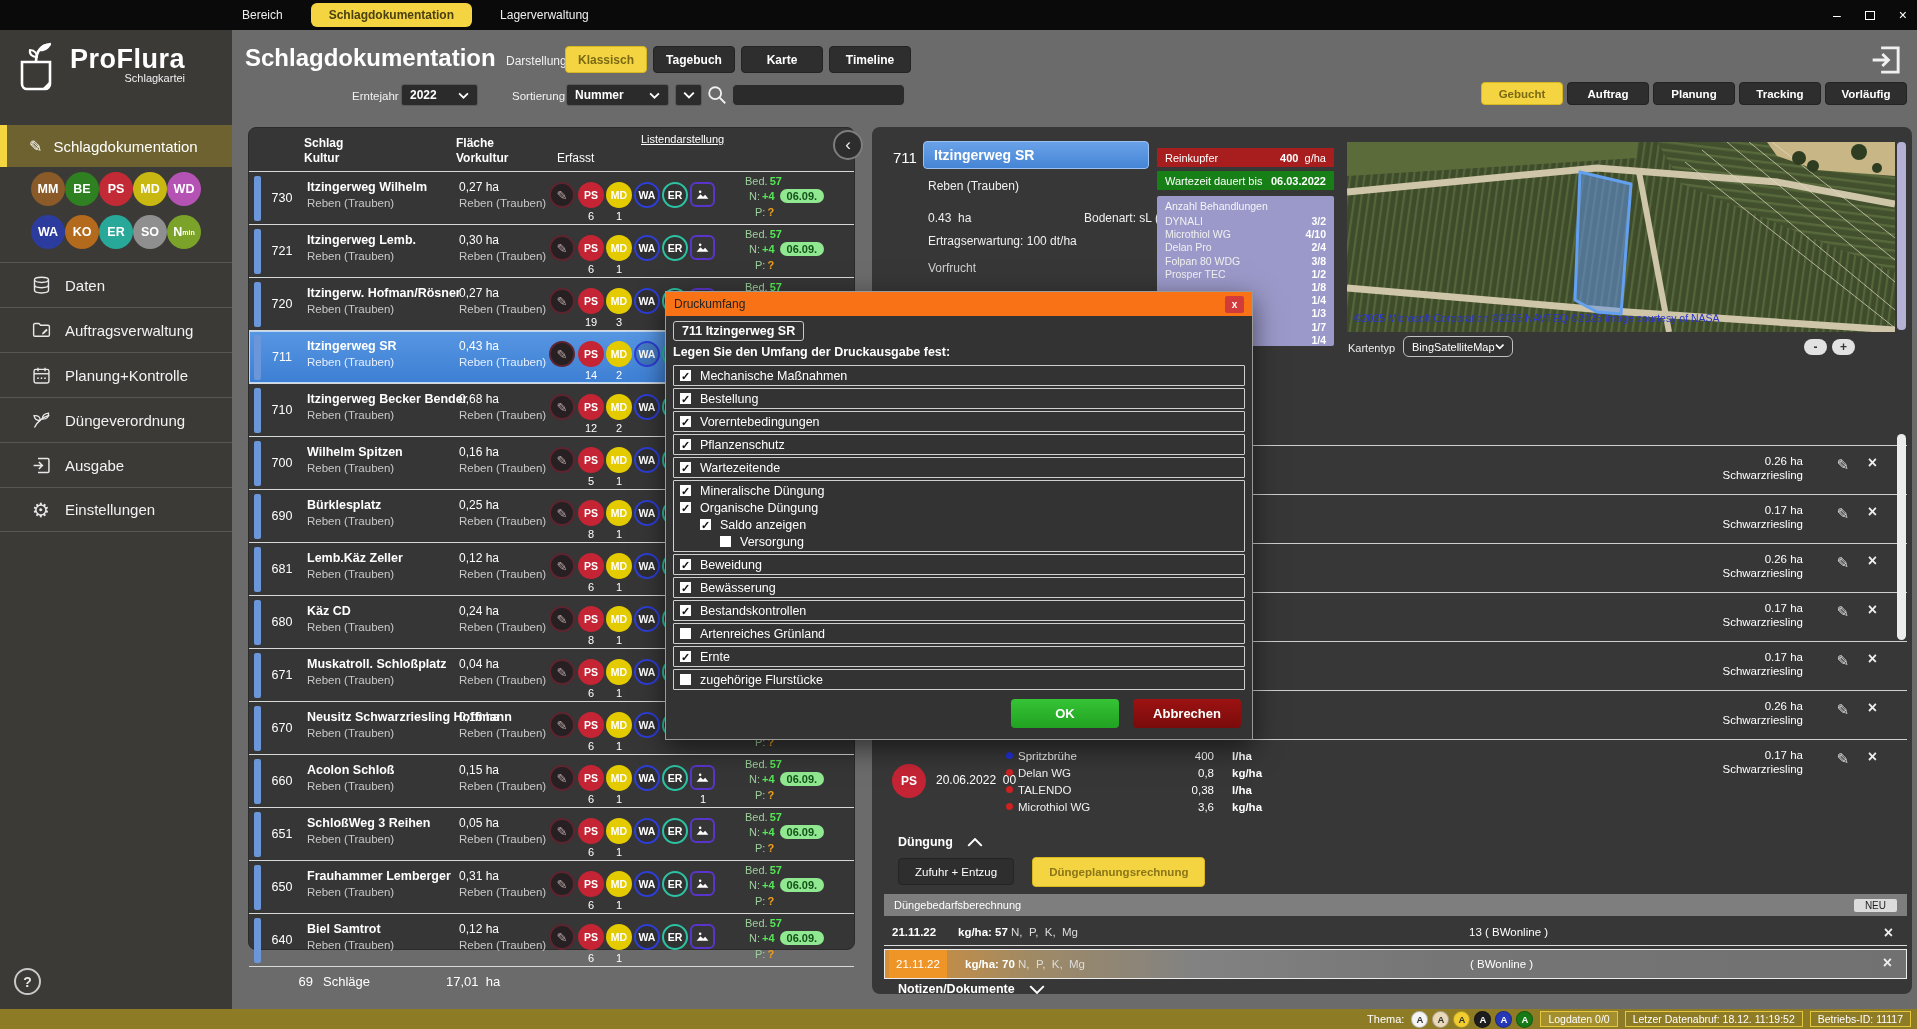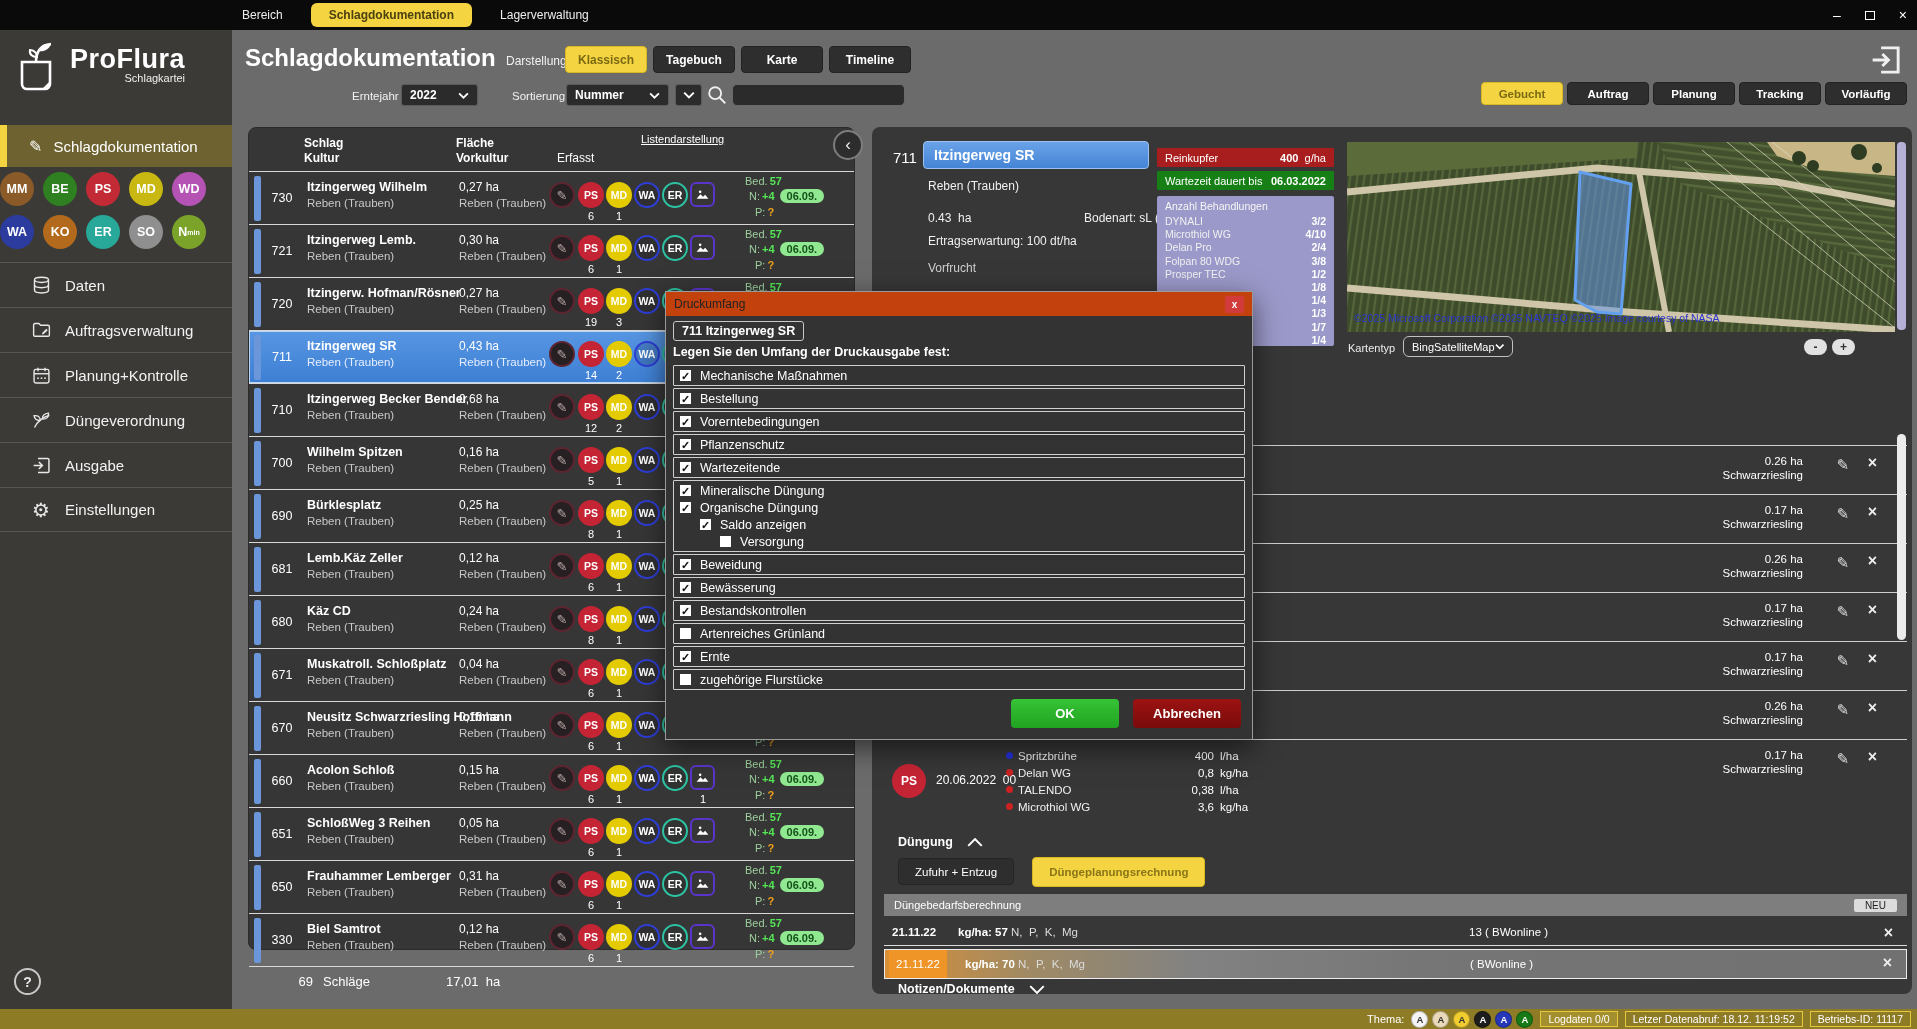--- a/index.html
+++ b/index.html
@@ -19,21 +19,21 @@
 
 
 #sidebar{position:absolute;left:0;top:30px;width:232px;height:979px;background:#3b3a37;z-index:6}
 #logo{position:absolute;left:10px;top:8px;display:flex;gap:8px;align-items:flex-start}
 #brandwrap{margin-top:6px}
 #brand{font-size:27px;font-weight:bold;letter-spacing:.5px}
 #brand-sub{font-size:11px;text-align:right;margin-top:-3px;color:#f0f0f0}
 #side-active{position:absolute;left:0;top:95px;width:232px;height:42px;background:#6e6330;
   border-left:7px solid #f5d442;display:flex;align-items:center;gap:11px;padding-left:22px;font-size:15px}
 #side-badges{position:absolute;left:0;top:142px;width:232px}
-.brow{display:flex;gap:9px;justify-content:flex-start;margin-bottom:9px}
+.brow{display:flex;justify-content:center;margin-bottom:9px}
 .bcirc{width:34px;height:34px;border-radius:50%;display:flex;align-items:center;justify-content:center;
   font-size:12.5px;font-weight:bold;color:#fff}
 .bcirc sub{font-size:7px}
 #side-menu{position:absolute;left:0;top:232px;width:232px}
 .mitem{height:45px;border-top:1px solid #575652;display:flex;align-items:center;gap:13px;
   padding-left:30px;font-size:15px;color:#f2f2f2}
 .mitem:last-child{border-bottom:1px solid #575652}
 .micwrap{width:22px;height:22px;display:flex;align-items:center;justify-content:center}
 .micon{width:21px;height:21px}
 .gear{font-size:20px;line-height:20px;color:#e8e8e8}
@@ -140,21 +140,21 @@
 .tpencil{position:absolute;right:58px;top:10px;color:#ddd;font-size:15px}
 .tx{position:absolute;right:30px;top:8px;color:#eee;font-size:16px;font-weight:bold}
 .ps-badge{position:absolute;left:8px;top:24px;width:34px;height:34px;border-radius:50%;background:#c42434;
   color:#fff;font-weight:bold;font-size:12px;display:flex;align-items:center;justify-content:center}
 .tdate{position:absolute;left:52px;top:33px;font-size:12px;white-space:pre}
 .prods{position:absolute;left:122px;top:7px}
 .prod{display:flex;align-items:center;height:17px;font-size:11.5px}
 .dot{width:7px;height:7px;border-radius:50%;margin-right:5px}
 .pname{width:118px;color:#f0f0f0}
 .pval{width:78px;text-align:right}
-.punit{margin-left:6px;font-weight:normal}
+.punit{margin-left:18px;font-weight:bold}
 #duengung{position:absolute;left:12px;top:703px;width:1023px}
 #dg-title{position:absolute;left:14px;top:5px;font-size:12.5px;font-weight:bold;display:flex;gap:14px;align-items:center}
 #dg-tabs{position:absolute;left:14px;top:28px;display:flex;gap:18px;align-items:flex-start}
 .dgtab{height:27px;background:#2e2e2e;border:1px solid #242424;border-radius:4px;color:#fff;display:flex;
   align-items:center;justify-content:center;font-size:11.5px;padding:0 16px}
 .dgtab.act{background:#f5d442;color:#8a7618;border-color:#d8b820;height:30px;margin-top:-1px;font-weight:bold}
 #dg-bar{position:absolute;left:0;top:64px;width:1023px;height:22px;background:#7e7e7e;display:flex;
   align-items:center;padding:0 10px;font-size:11px}
 #dg-neu{margin-left:auto;background:#dcdcdc;color:#222;font-size:10px;padding:1px 11px;border-radius:2px}
 #dg-rows{position:absolute;left:0;top:90px;width:1023px}
@@ -181,21 +181,21 @@
 #thema-label{color:#fff}
 #thema-circles{display:flex;gap:4px;align-items:center}
 .acirc{width:17px;height:17px;border-radius:50%;font-size:9.5px;font-weight:bold;display:flex;
   align-items:center;justify-content:center;border:1px solid rgba(0,0,0,.25)}
 .sbox{border:1px solid #e6c83c;padding:0 7px;color:#fff;height:16px;display:flex;align-items:center;font-size:10.5px}
 .sbox.hl{background:#a38f2e}
 
 
 #modal{position:absolute;left:665px;top:291px;width:588px;height:449px;background:#333;
   border:1px solid #9a9a9a;box-shadow:0 8px 26px rgba(0,0,0,.55);z-index:40}
-#mtitlebar{height:24px;background: #c2410c;color:#222;font-size:12px;display:flex;align-items:center;padding:0 8px}
+#mtitlebar{height:24px;background: #f97316;color:#222;font-size:12px;display:flex;align-items:center;padding:0 8px}
 #mclose{margin-left:auto;width:19px;height:17px;background:#d23b3b;color:#fff;font-size:10px;font-weight:bold;
   display:flex;align-items:center;justify-content:center;border-radius:2px}
 #mbody{padding:5px 7px}
 #mfield{display:inline-block;border:1px solid #c8c8c8;border-radius:3px;padding:2px 8px;font-size:12.5px;
   font-weight:bold;margin-bottom:4px}
 #msub{font-size:12.5px;font-weight:bold;margin-bottom:6px}
 .cbgroup{border:1px solid #cfcfcf;border-radius:1px;padding:1px 5px;margin-bottom:2px}
 .cbitem{display:flex;align-items:center;height:17px}
 .cb{width:13px;height:13px;background:#fff;border:1px solid #333;margin-right:8px;font-size:11px;
   line-height:12px;text-align:center;color:#111;font-weight:bold;flex:0 0 13px}
@@ -902,21 +902,21 @@
               <span class="pill">06.09.</span>
             </div>
             <div class="ri ri3">
               <span class="glab">P:</span>
               <span class="qmark">?</span>
             </div>
           </div>
         </div>
         <div class="lrow">
           <span class="lbar"></span>
-          <span class="lnr">330</span>
+          <span class="lnr">640</span>
           <div class="lname">Biel Samtrot</div>
           <div class="lkultur">Reben (Trauben)</div>
           <div class="lflaeche">0,12 ha</div>
           <div class="lvor">Reben (Trauben)</div>
           <span class="bdg b0">
             <span class="uicon">✎</span>
           </span>
           <span class="bdg b1" style="background:#c42434">PS</span>
           <span class="bdg b2" style="background:#e3cb00">MD</span>
           <span class="bdg b3" style="border-color:#2e3ed6">WA</span>

